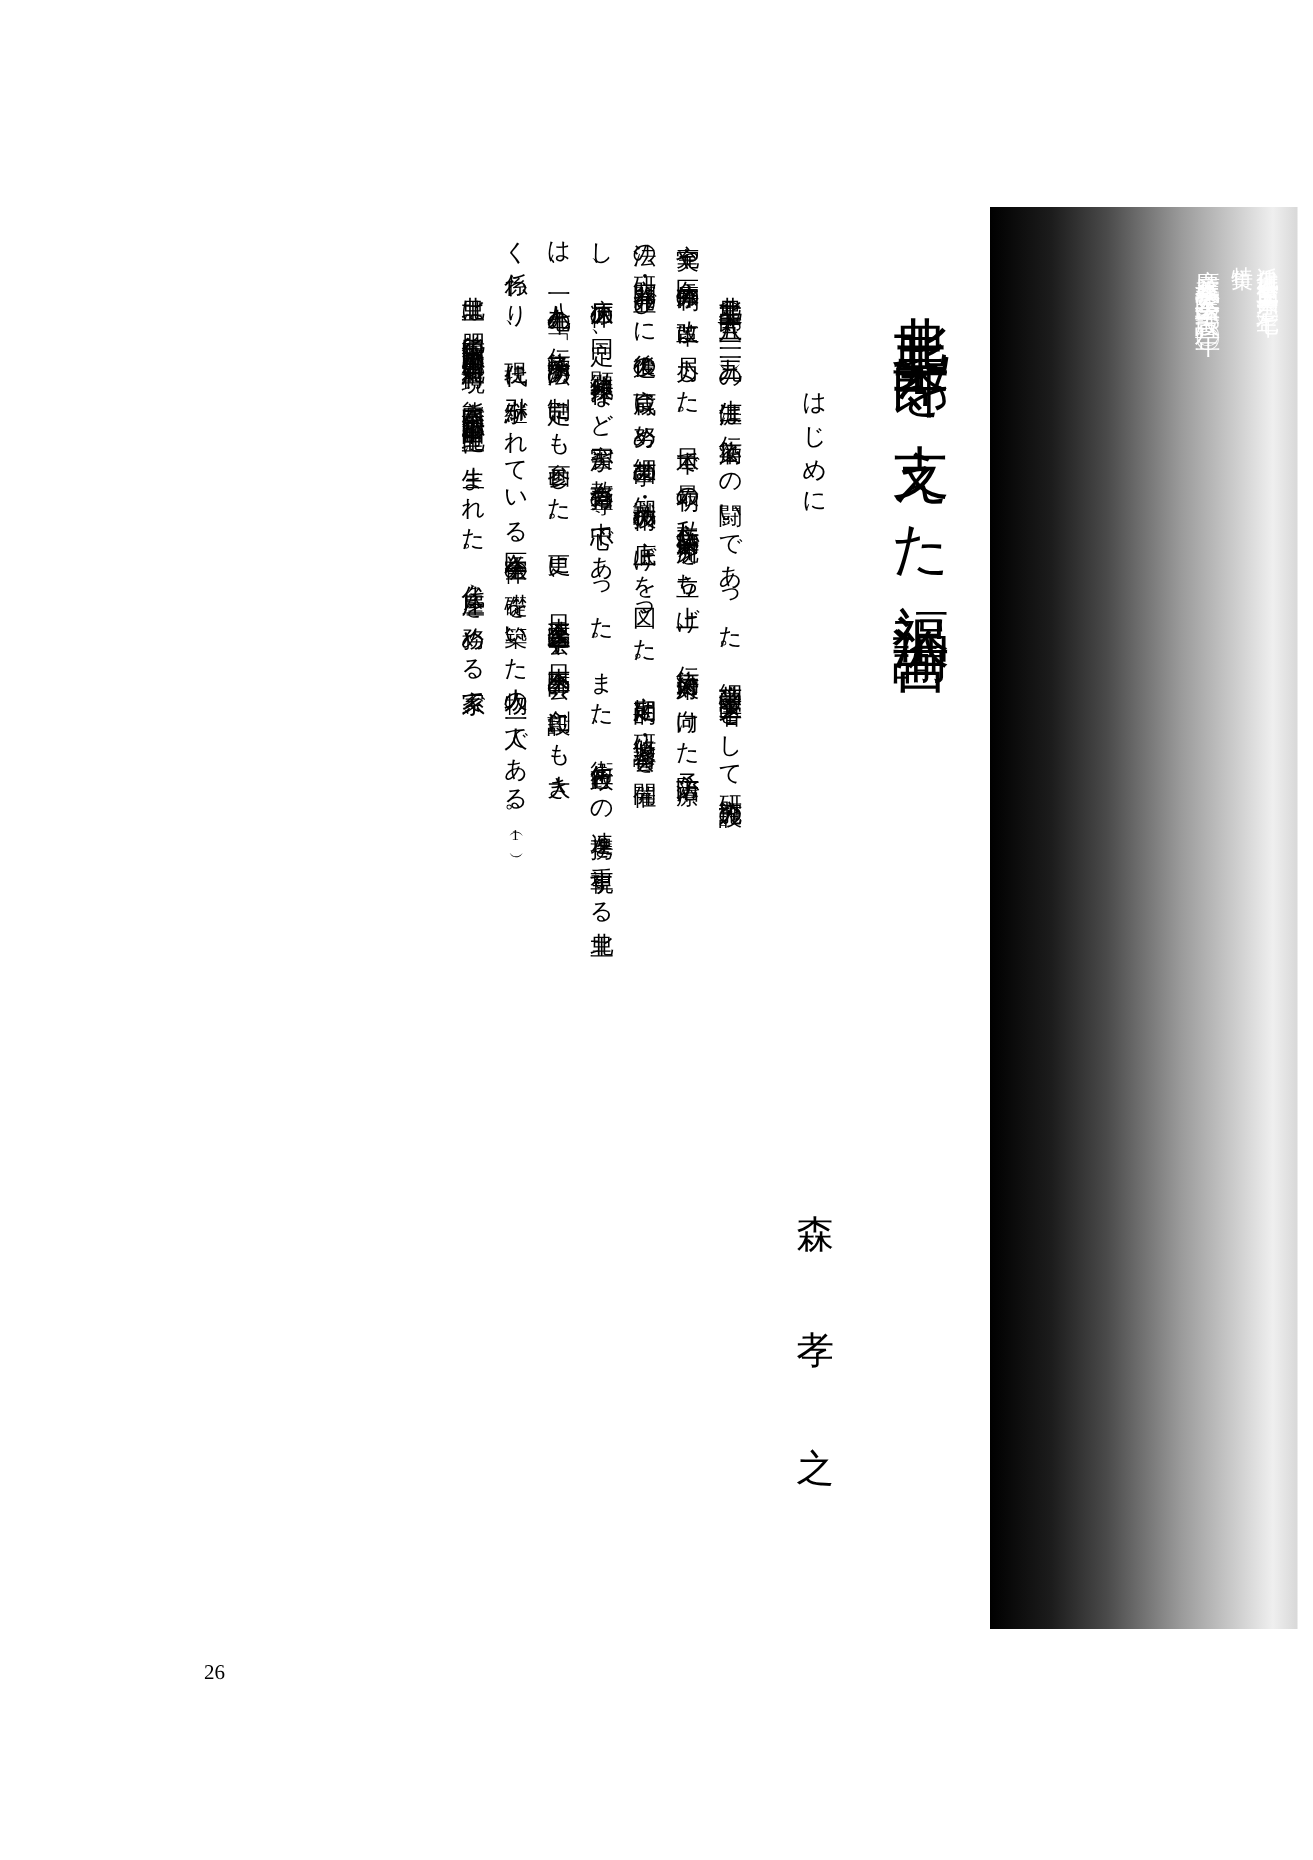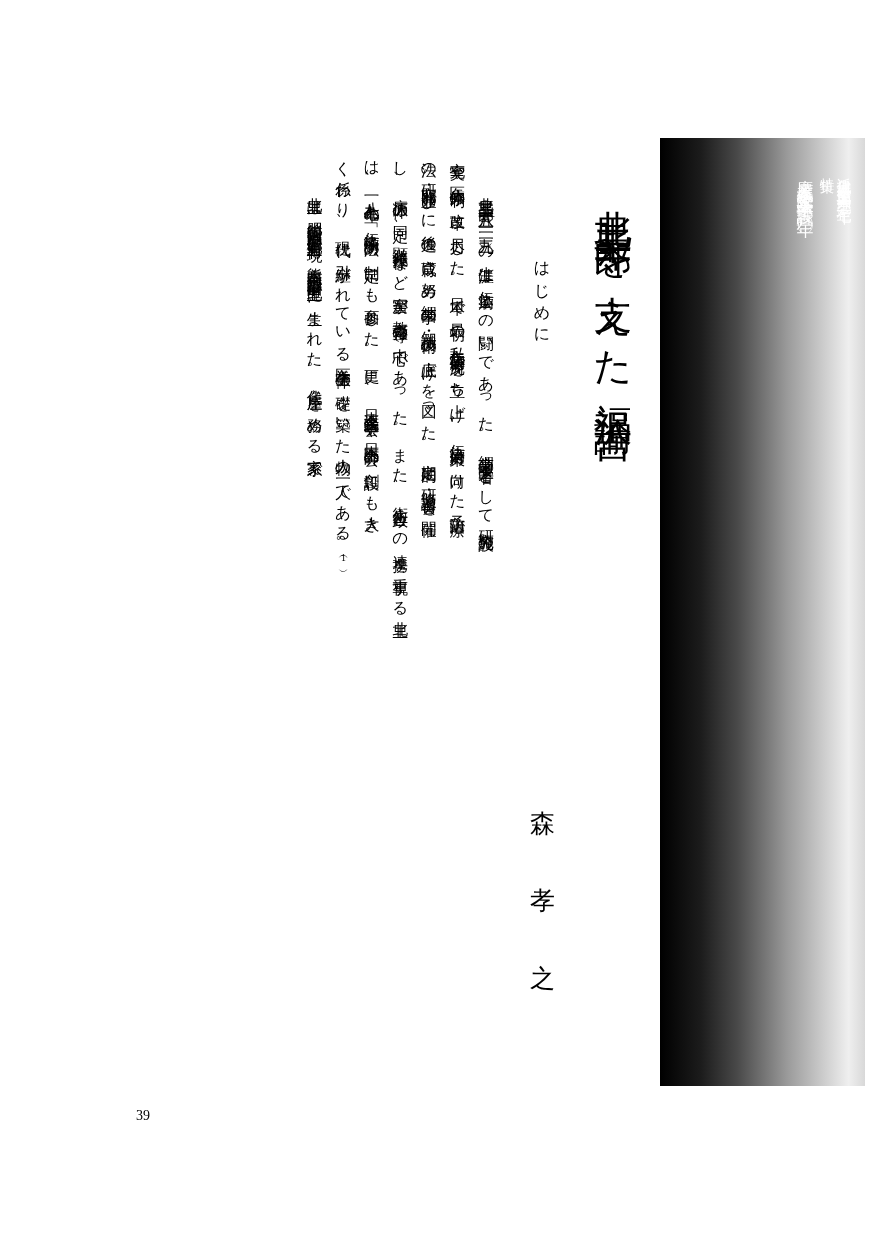--- a/index.html
+++ b/index.html
@@ -153,15 +153,15 @@
     <div class="vcol section-head">はじめに</div>
     <div class="vcol indent">　北里柴三郎（一八五三―一九三一）の生涯は伝染病との闘いであった。細菌学者・医学者として研究施設の</div>
     <div class="vcol">充実や医療体制の改革に尽力した。日本で最初の私立伝染病研究所を立ち上げ、伝染病対策に向けた予防治療</div>
     <div class="vcol">法の研究・開発並びに後進の育成に努め細菌学の知識・技術の底上げを図った。定期的に研修・講習会を開催</div>
     <div class="vcol">し、病原体の同定、顕微鏡操作など実習が教育指導の中心であった。また、衛生行政との連携を重視する北里</div>
     <div class="vcol">は、一八九七年の「伝染病予防法」の制定にも参画した。更に、日本連合医学会や日本医師会の創設にも大き</div>
     <div class="vcol"><span>く係わり、現代に引継がれている医学全体の礎を築いた人物の一人である。</span><span class="note-ref">（1）</span></div>
     <div class="vcol indent">　北里は肥後国阿蘇郡小国郷北里村（現、熊本県阿蘇郡小国町北里）に生まれた。代々庄屋を務める家系で、</div>
   </div>
 
-  <div class="page-number">39</div>
+  <div class="page-number">26</div>
 
 </div>
 
 </body></html>

